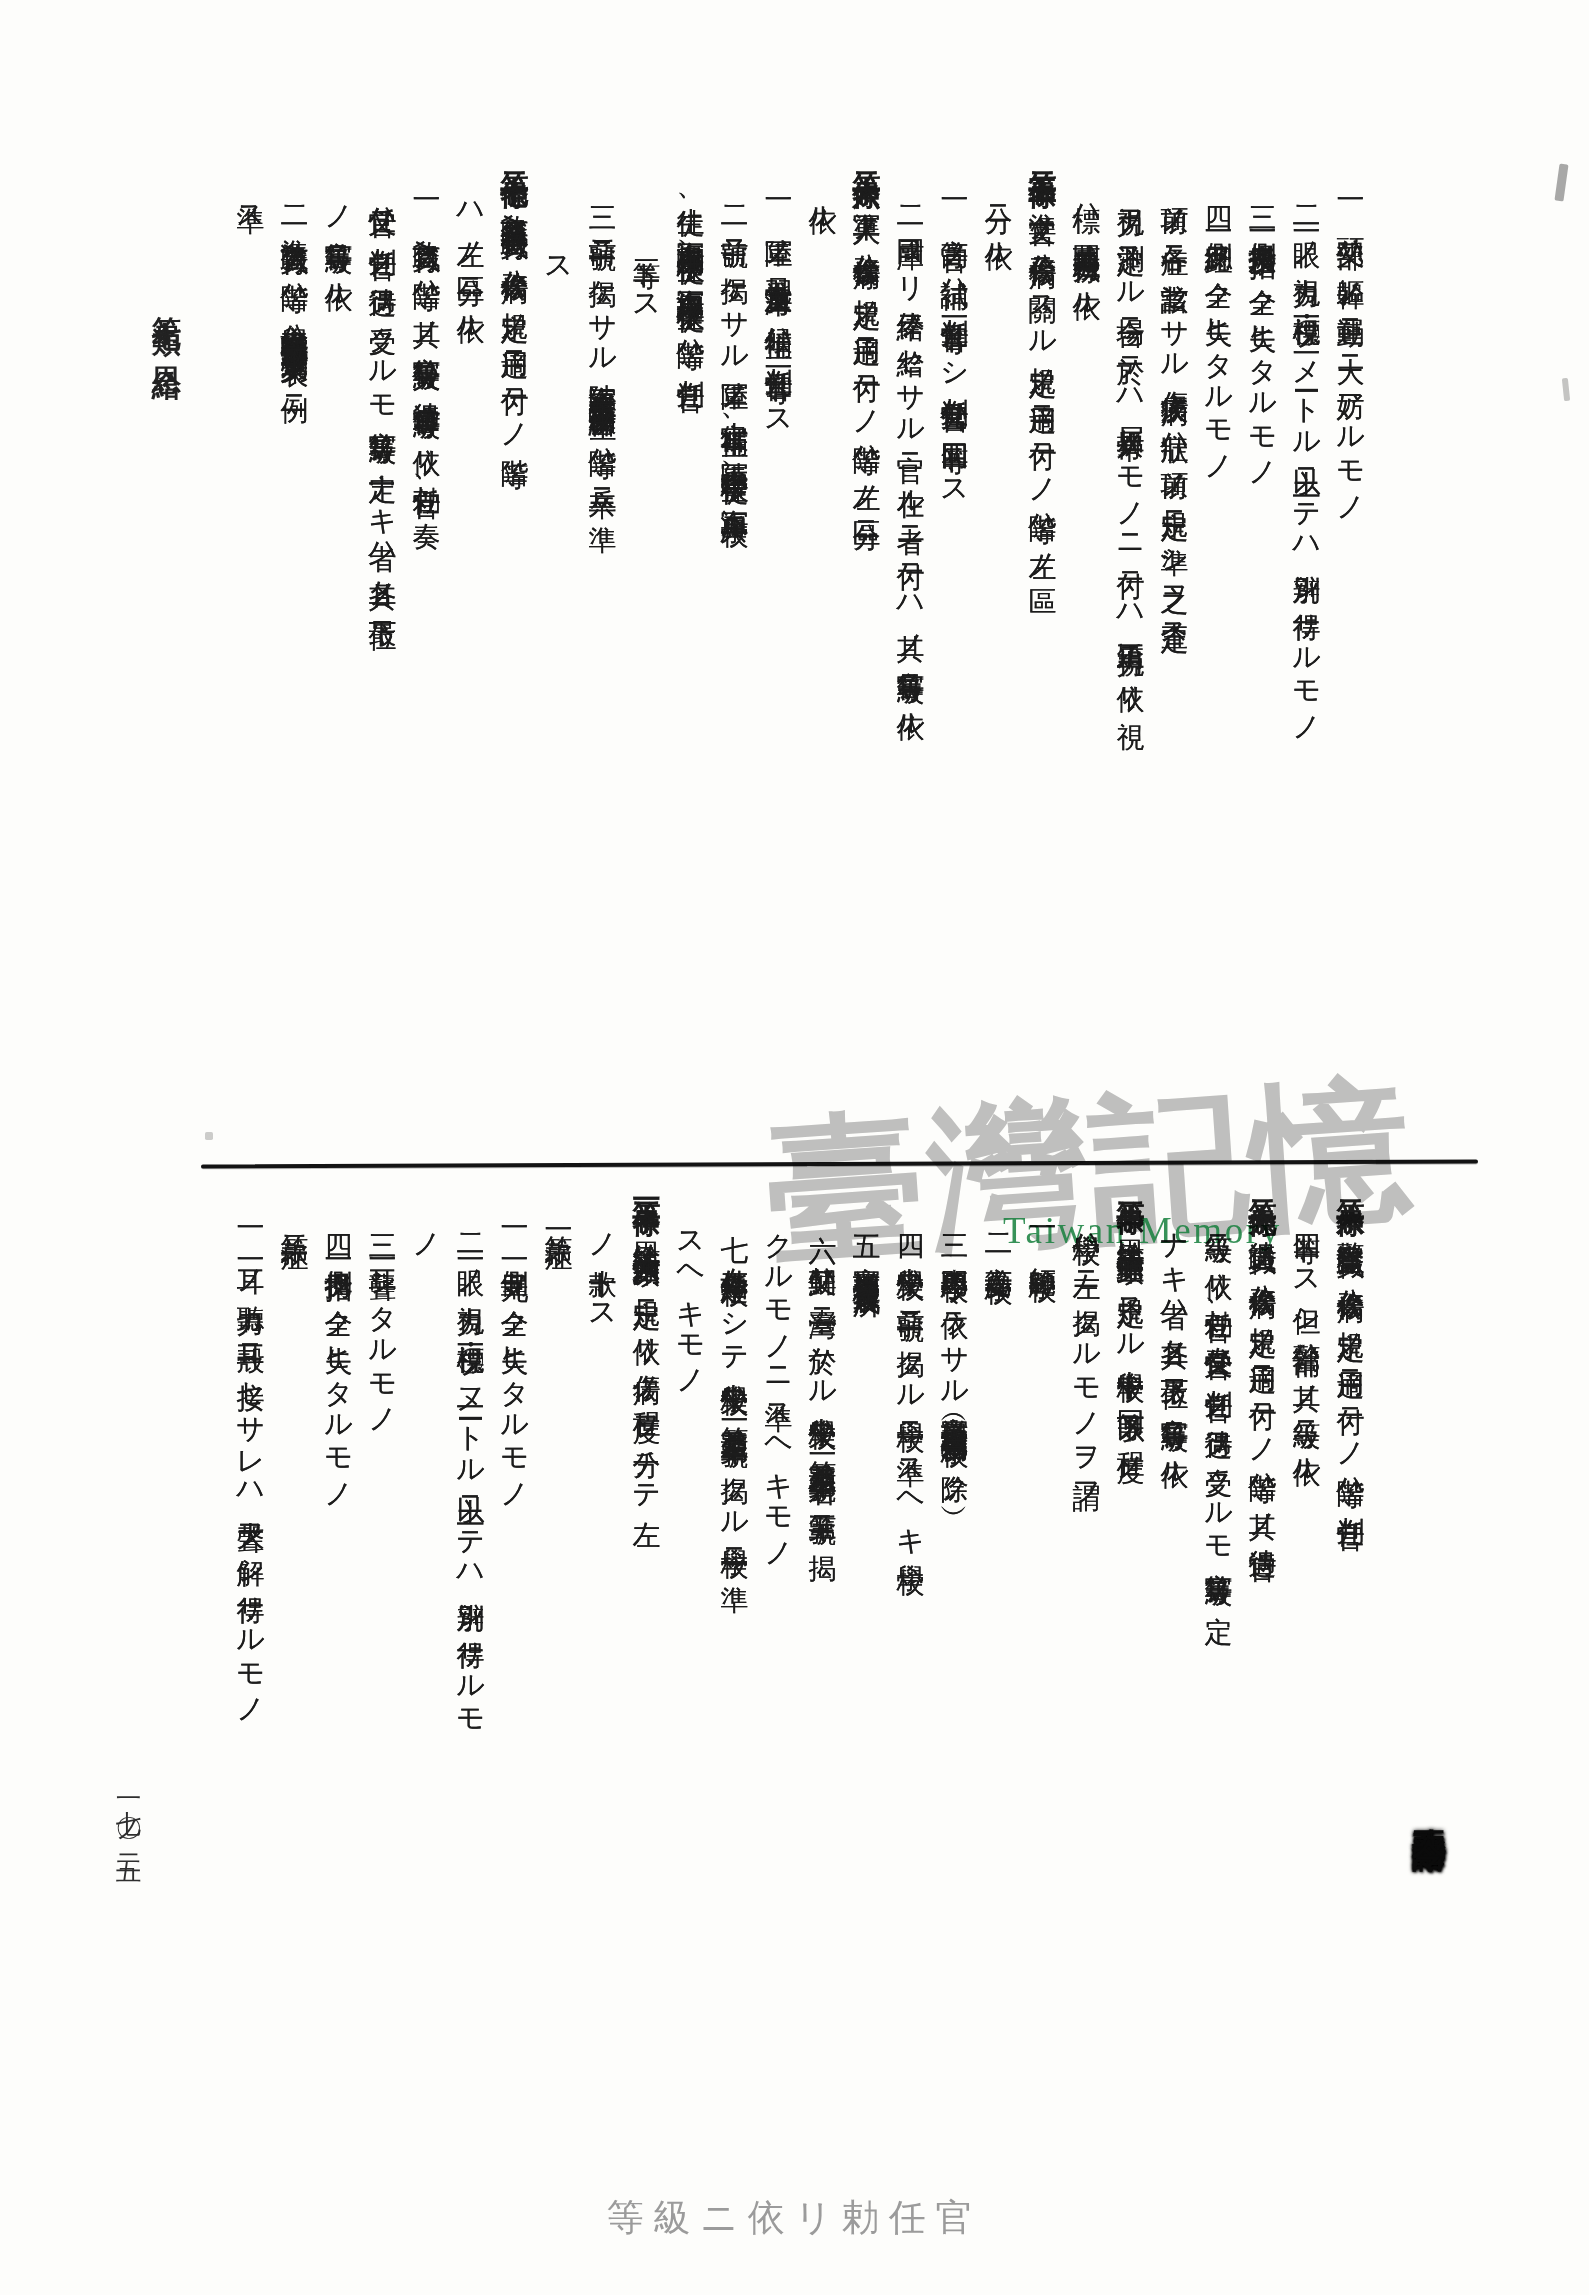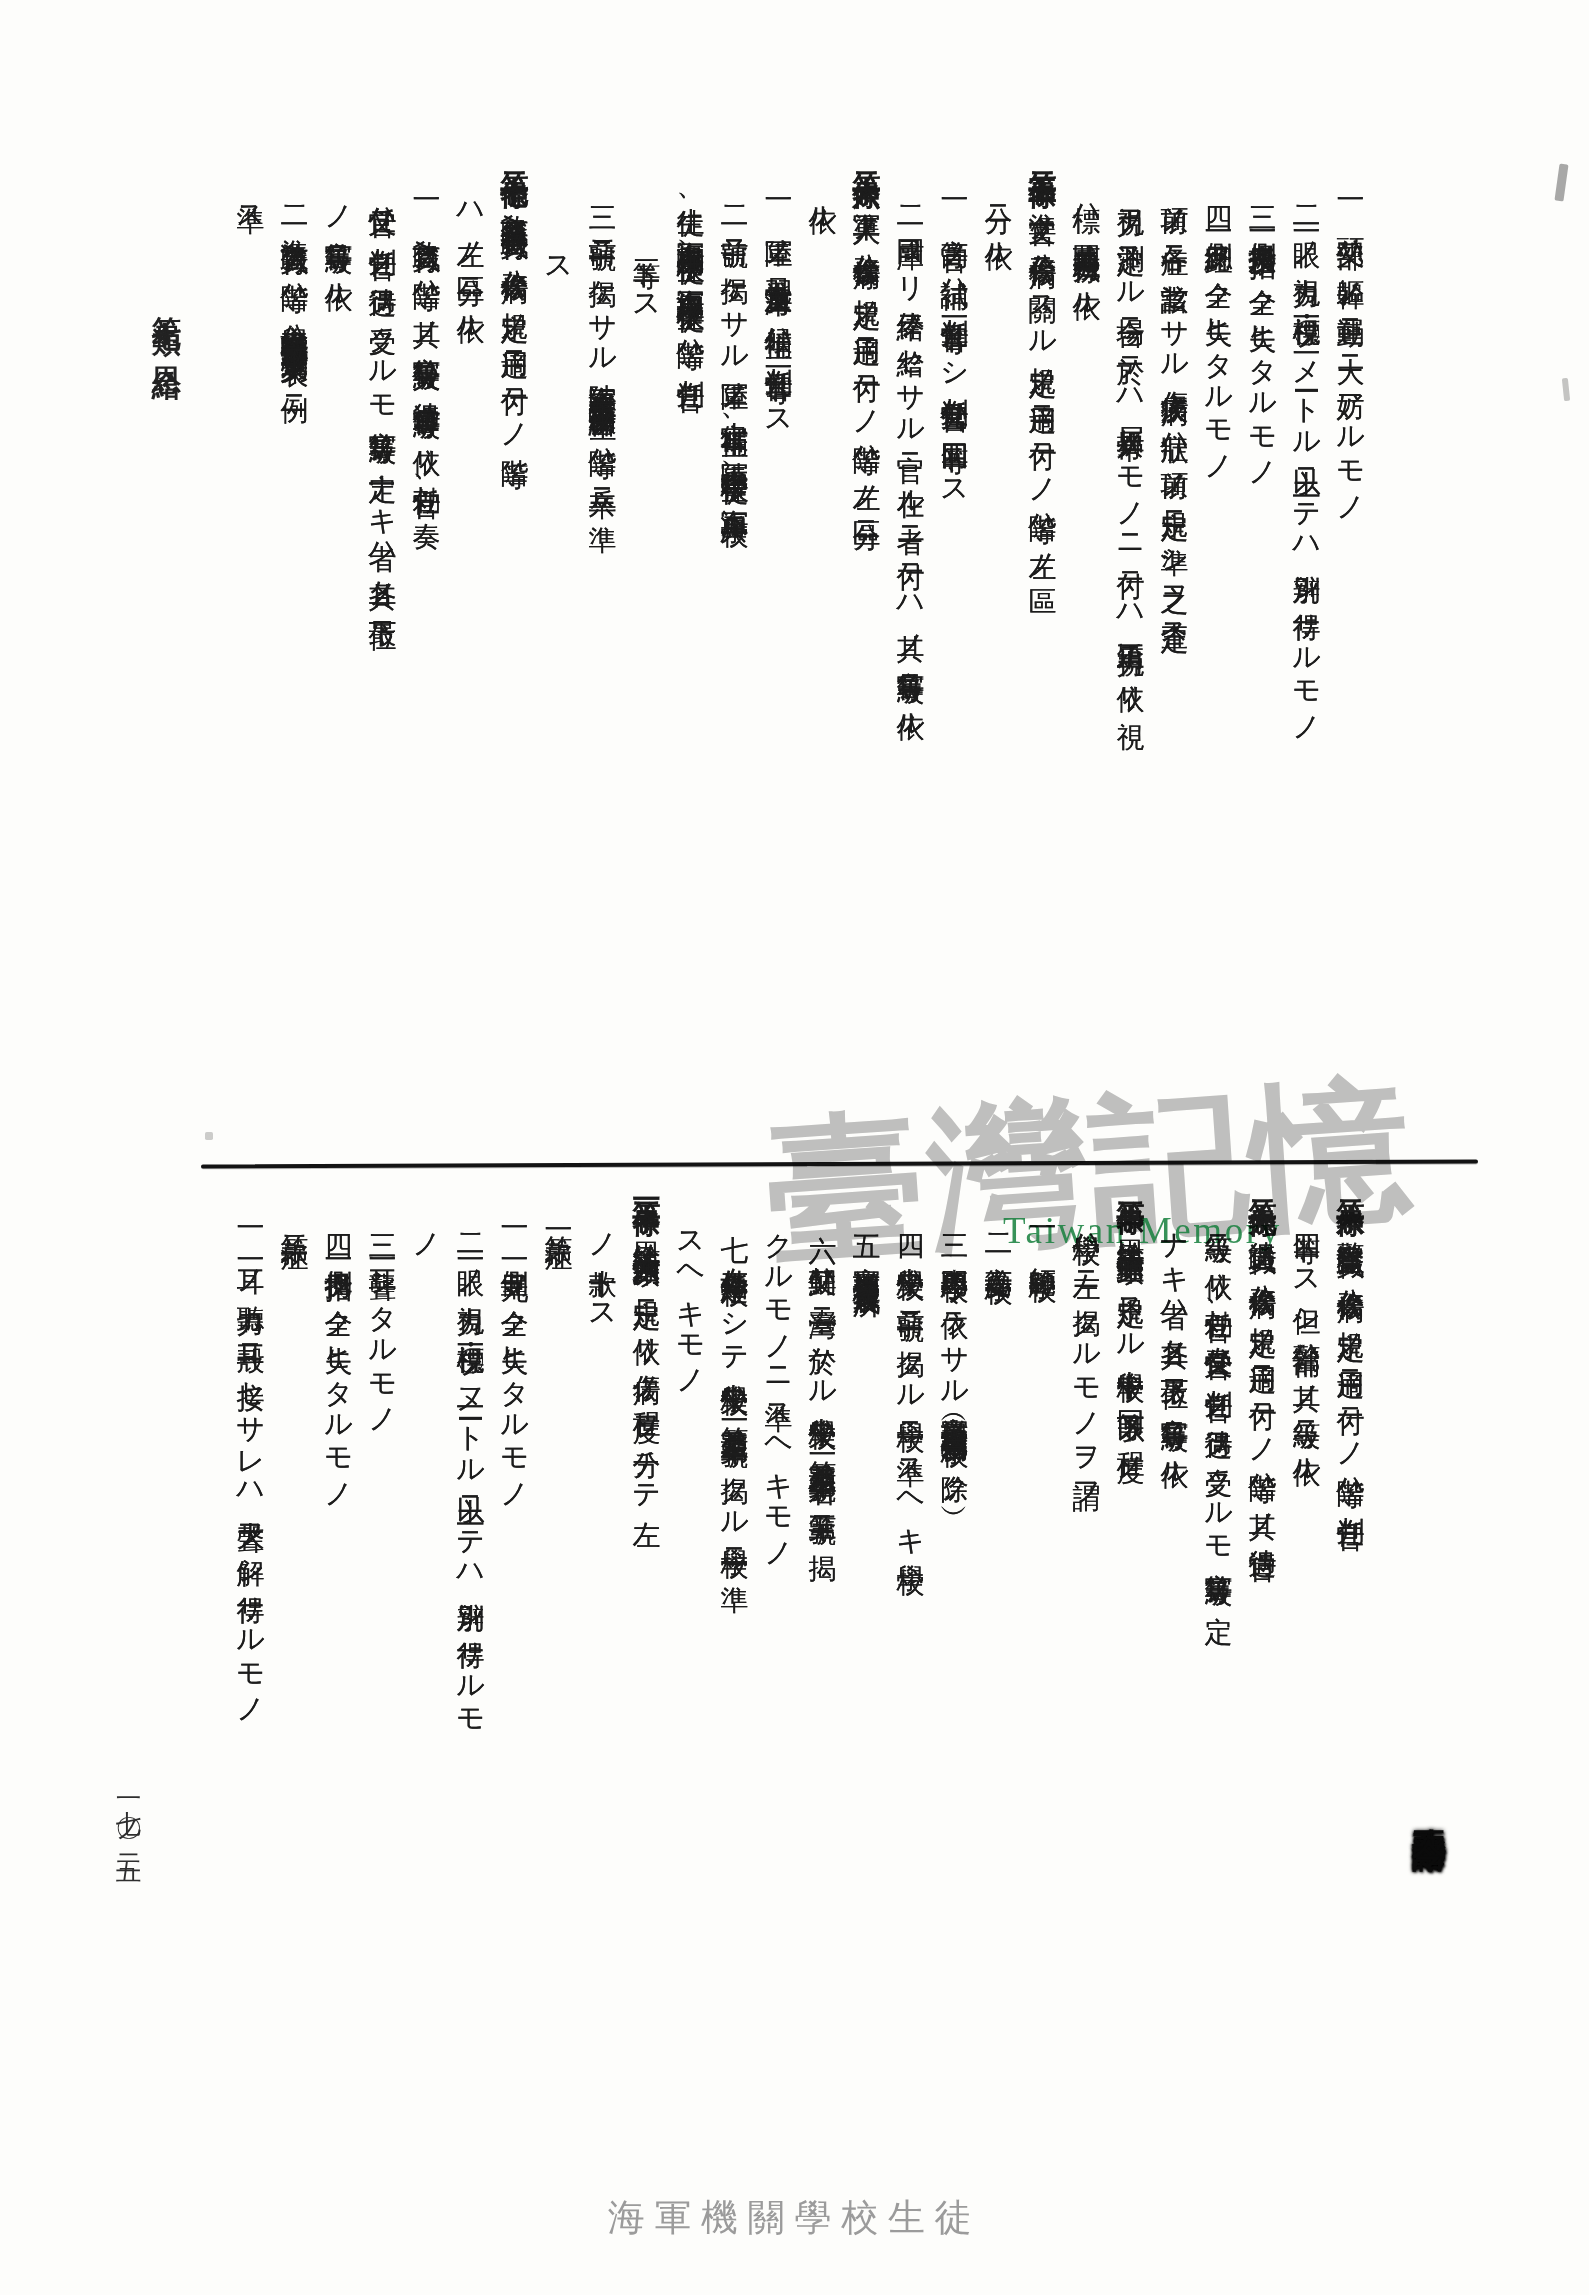--- a/index.html
+++ b/index.html
@@ -144,18 +144,18 @@
 
 <div class="watermark">
   <div class="wm-cjk">臺灣記憶</div>
   <div class="wm-latin">Taiwan Memory</div>
 </div>
 
 <div class="book-label">改正臺灣諸令</div>
 
 <div class="folio">一七〇ノ二五</div>
 
-<div class="footer-credit">海軍機關學校生徒</div>
+<div class="footer-credit">等級ニ依リ勅任官</div>
 
 <div class="speck s1"></div>
 <div class="speck s2"></div>
 <div class="speck s3"></div>
 
 
 </body></html>

